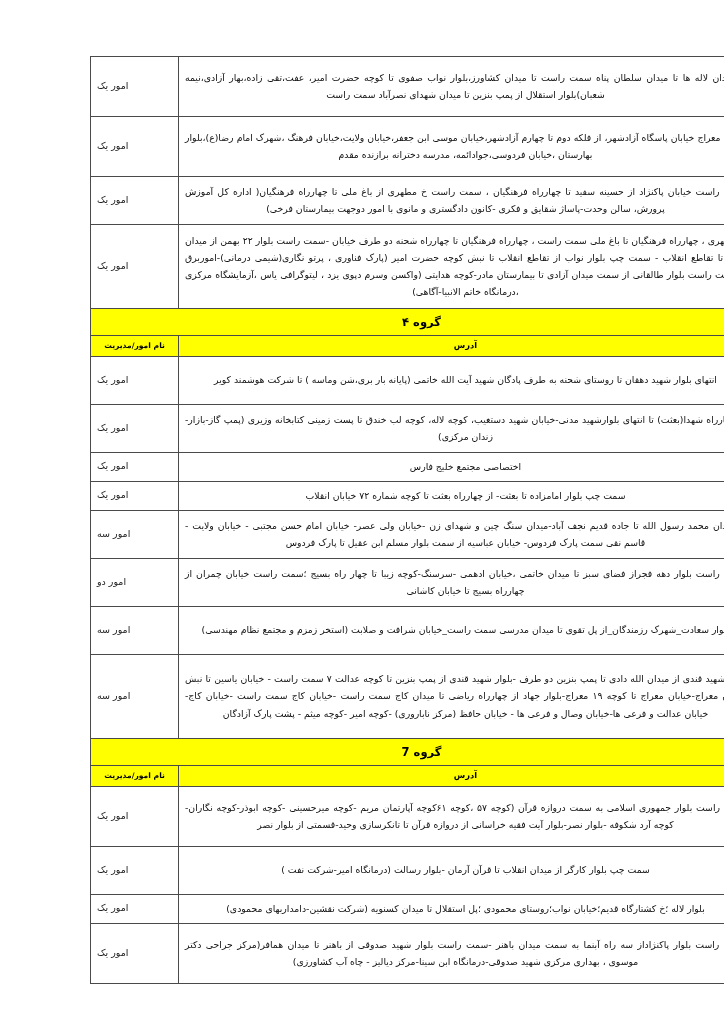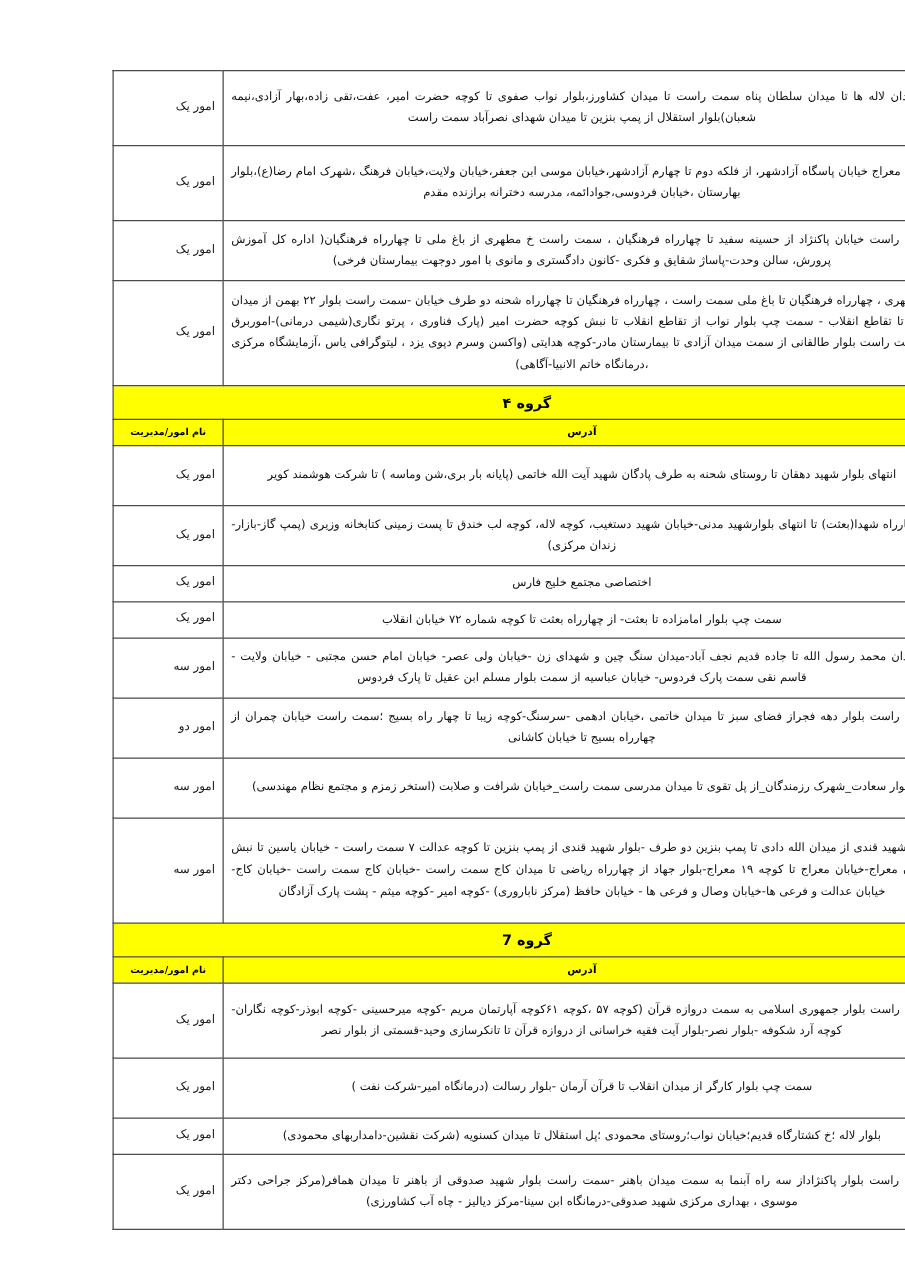--- a/index.html
+++ b/index.html
@@ -37,21 +37,21 @@
   table.addr-table td {
     border: 1px solid #4a4a4a;
     vertical-align: middle;
     padding: 5px 6px 6px 6px;
     box-sizing: border-box;
   }
   col.col-name { width: 88px; }
   col.col-addr { width: 574px; }
 
   td.cell-name {
-    text-align: right;
+    text-align: left;
     font-size: 9.5px;
     line-height: 1.5;
     letter-spacing: 0.2px;
     color: #1a1a1a;
   }
   td.cell-addr {
     text-align: justify;
     text-align-last: center;
     font-size: 9.3px;
     line-height: 1.85;

